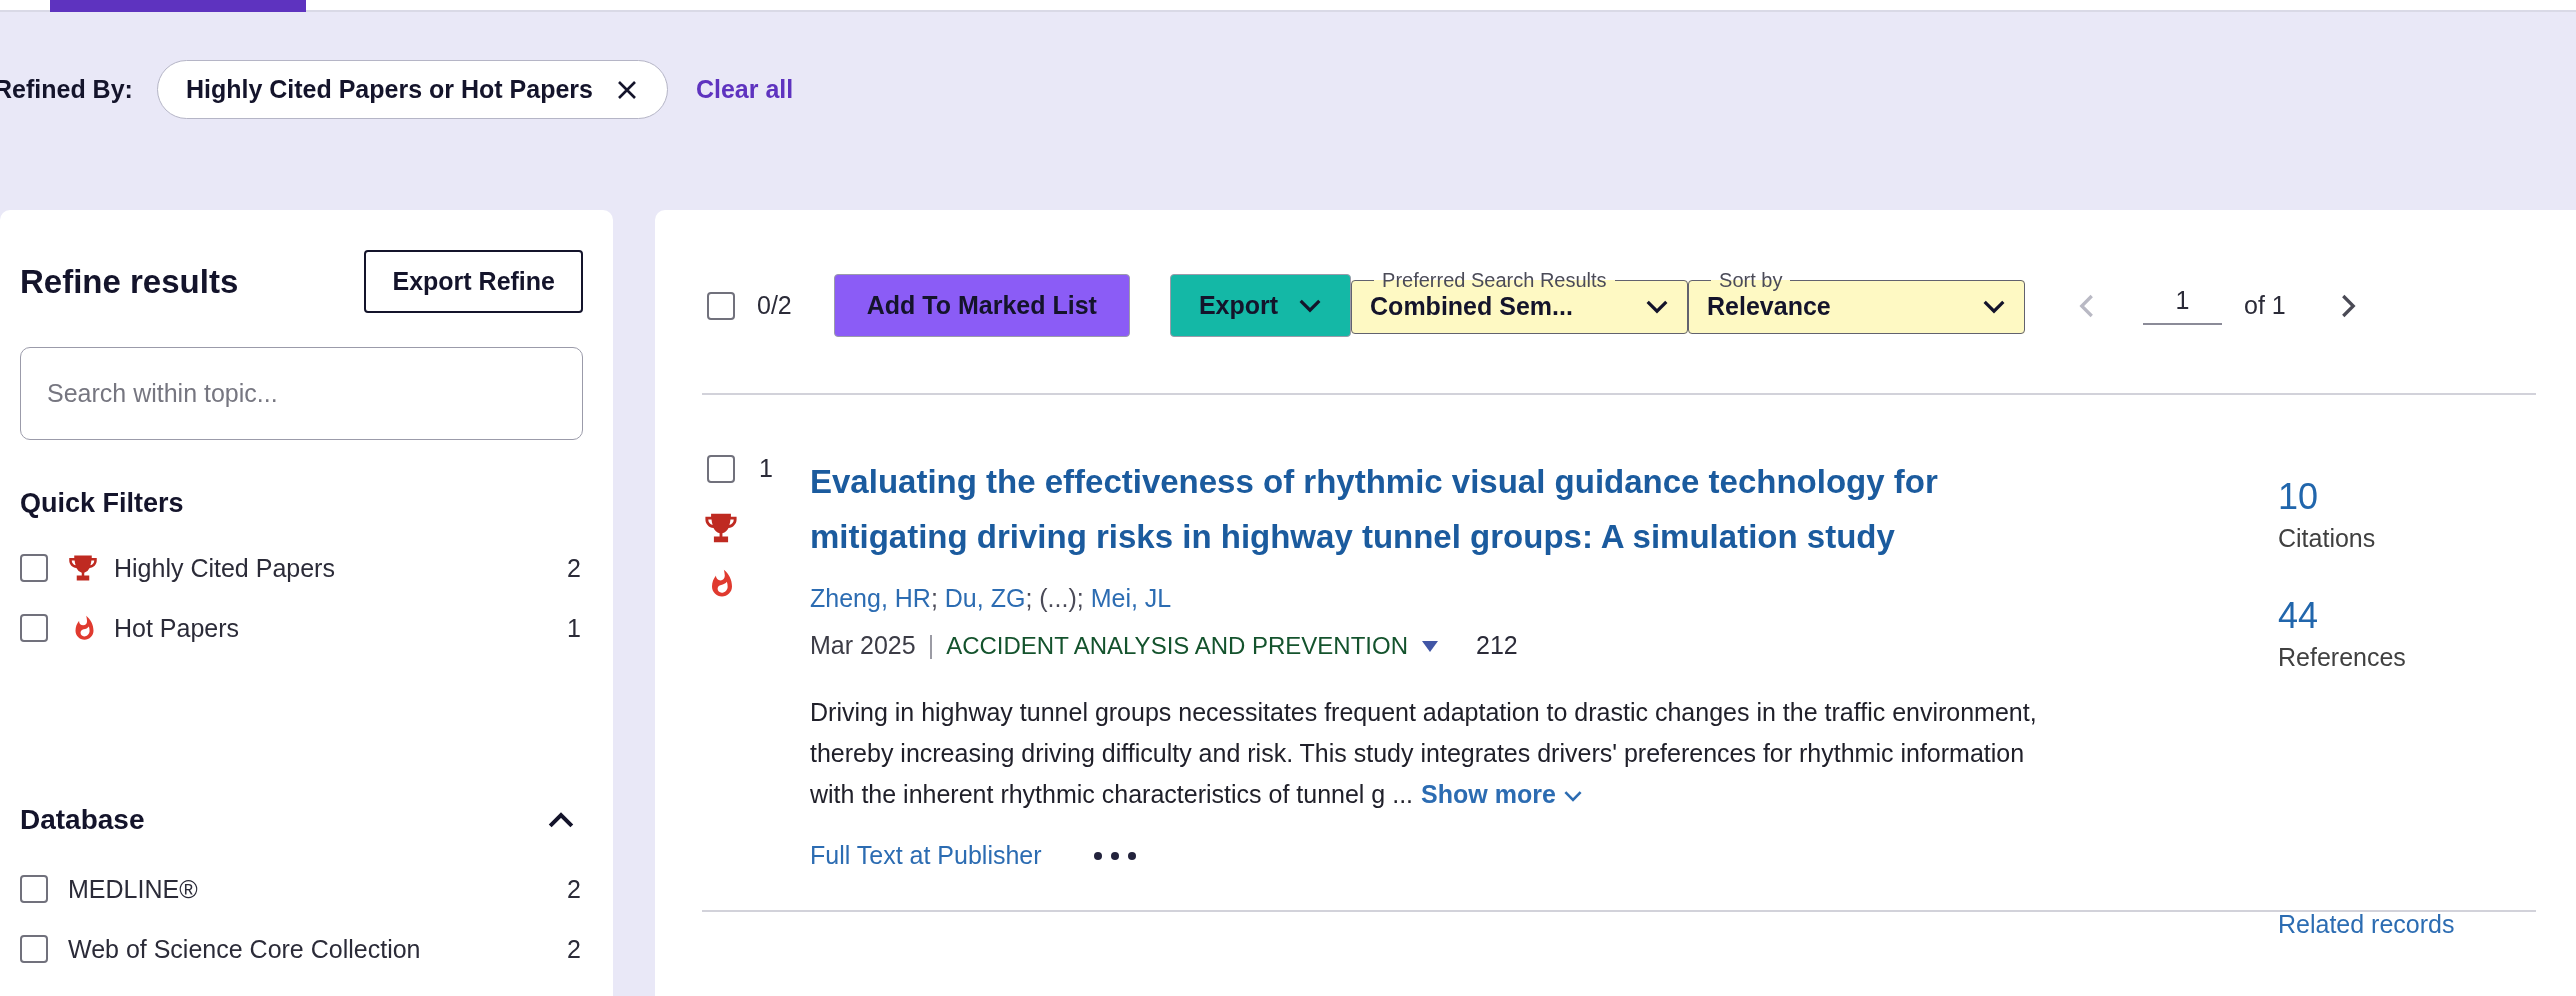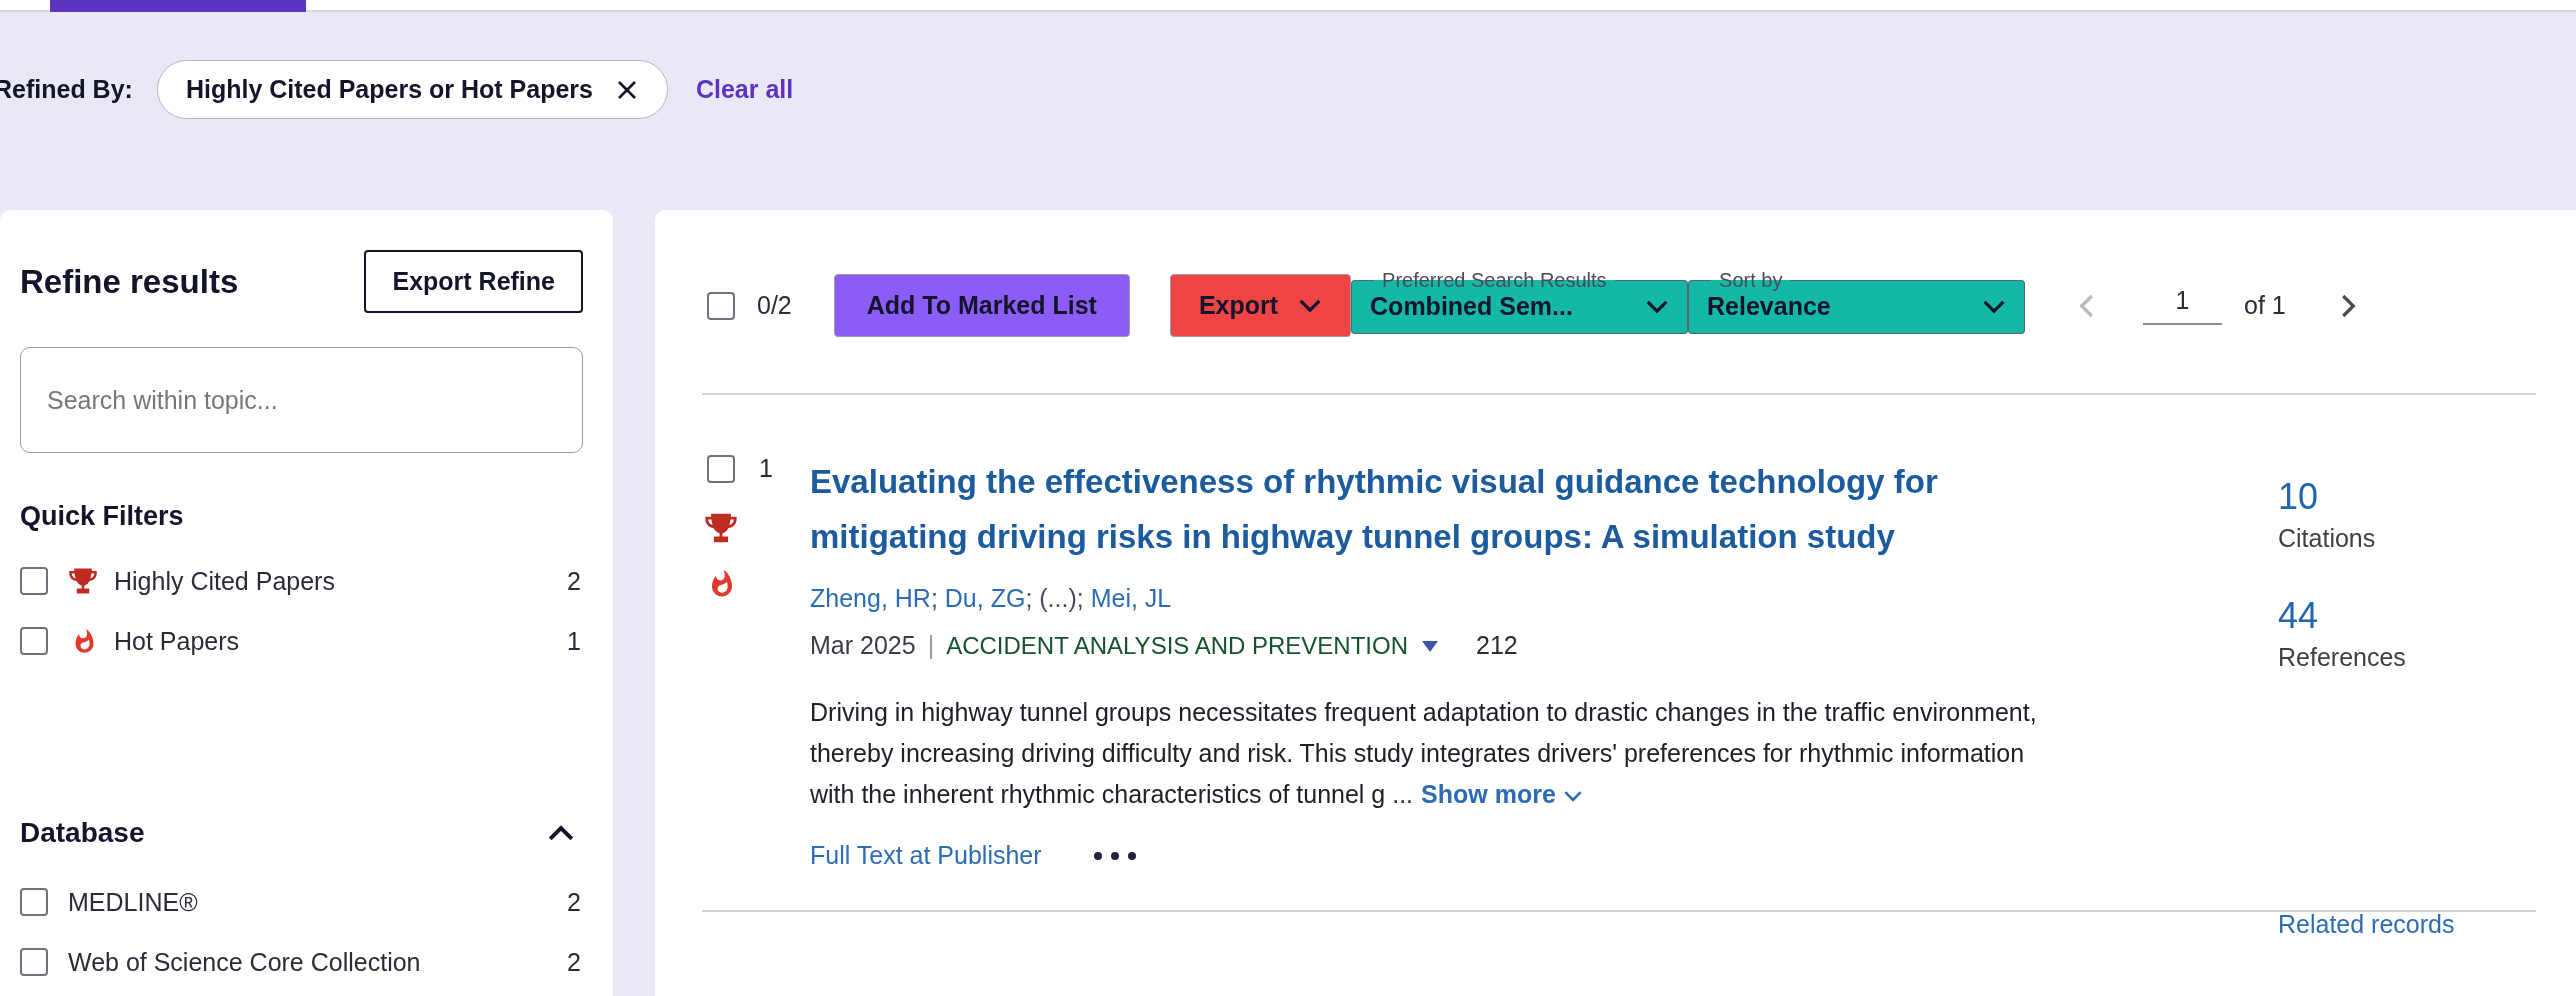--- a/index.html
+++ b/index.html
@@ -18,40 +18,40 @@
   .refine-label { font-size:25px; font-weight:bold; color:#14142b; }
   .chip { margin-left:24px; height:59px; border:1px solid #b5b5c6; border-radius:30px; background:#fff; display:flex; align-items:center; padding:0 28px; }
   .chip-text { font-size:25px; font-weight:bold; color:#14142b; }
   .chip .x { margin-left:22px; width:24px; height:24px; }
   .clear-all { margin-left:28px; font-size:25px; font-weight:bold; color:#5e33bf; cursor:pointer; }
   
   .sidebar { position:absolute; left:0; top:210px; width:613px; height:806px; background:#fff; border-radius:10px 10px 0 0; padding:40px 30px 0 20px; }
   .sb-head { display:flex; justify-content:space-between; align-items:center; }
   .sb-title { font-size:33px; font-weight:bold; }
   .btn-outline-dark { height:63px; padding:0 26px; border:2px solid #14142b; border-radius:4px; background:#fff; font-size:25px; font-weight:bold; color:#14142b; display:flex; align-items:center; cursor:pointer; font-family:inherit; }
-  .search-input { margin-top:34px; width:100%; height:106px; border:1px solid #9b9baa; border-radius:10px; padding:0 26px; font-size:25px; color:#000000; font-family:inherit; outline:none; }
+  .search-input { margin-top:34px; width:100%; height:93px; border:1px solid #9b9baa; border-radius:10px; padding:0 26px; font-size:25px; color:#000000; font-family:inherit; outline:none; }
   .search-input::placeholder { color:#767680; }
   .sb-section-title { margin-top:48px; font-size:27px; font-weight:bold; }
   .filter-row { display:flex; align-items:center; height:54px; margin-top:6px; font-size:25px; color:#2b2b38; }
   .cb { width:28px; height:28px; border:2px solid #71717c; border-radius:4px; background:#fff; flex:none; cursor:pointer; }
   .filter-row .icon { margin-left:20px; width:32px; height:32px; flex:none; display:flex; align-items:center; }
   .filter-row .lbl { margin-left:14px; }
   .filter-row .lbl-noicon { margin-left:20px; }
   .filter-row .count { margin-left:auto; margin-right:2px; color:#2b2b38; }
   .db-head { margin-top:149px; display:flex; justify-content:space-between; align-items:center; padding-right:8px; cursor:pointer; }
   .db-title { font-size:28px; font-weight:bold; }
   
   .main { position:absolute; left:655px; top:210px; right:0; height:806px; background:#fff; border-radius:10px 0 0 0; padding:56px 40px 0 52px; }
   .toolbar { display:flex; align-items:center; height:79px; }
   .sel-count { margin-left:22px; font-size:25px; color:#2b2b38; }
   .btn { height:63px; border:1px solid #9b9baa; border-radius:4px; font-size:25px; font-weight:bold; color:#14142b; display:flex; align-items:center; cursor:pointer; font-family:inherit; }
   .btn-marked { margin-left:42px; padding:0 32px; background:#8b5cf6; }
-  .btn-export { margin-left:40px; padding:0 28px; background:#ef4444; }
+  .btn-export { margin-left:40px; padding:0 28px; background:#14b8a6; }
   .btn .chev { margin-left:20px; }
-  fieldset.select { margin:0; width:337px; border:1px solid #62626e; border-radius:4px; padding:0 18px 12px 18px; position:relative; top:-4px; background:#14b8a6; }
+  fieldset.select { margin:0; width:337px; border:1px solid #62626e; border-radius:4px; padding:0 18px 12px 18px; position:relative; top:-4px; background:#fef9c3; }
   fieldset.select legend { font-size:20px; color:#4b4b58; padding:0 8px; margin-left:4px; white-space:nowrap; }
   .select-row { display:flex; justify-content:space-between; align-items:center; font-size:25px; font-weight:bold; color:#14142b; cursor:pointer;gap:12px; }
   .fs-preferred { margin-left:auto; }
   .fs-sort { margin-left:24px; }
   .pager { margin-left:48px; display:flex; align-items:center; }
   .pg-chev { width:30px; height:30px; cursor:pointer; }
   .page-input { margin-left:40px; width:79px; border:none; border-bottom:2px solid #8b8b98; text-align:center; font-size:25px; color:#2b2b38; padding:0 0 8px 0; font-family:inherit; outline:none; background:transparent; }
   .page-of { margin-left:22px; font-size:25px; color:#2b2b38; }
   .pg-next { margin-left:46px; }
   .divider { border-top:2px solid #d2d2da; margin-top:48px; margin-left:-5px; }

